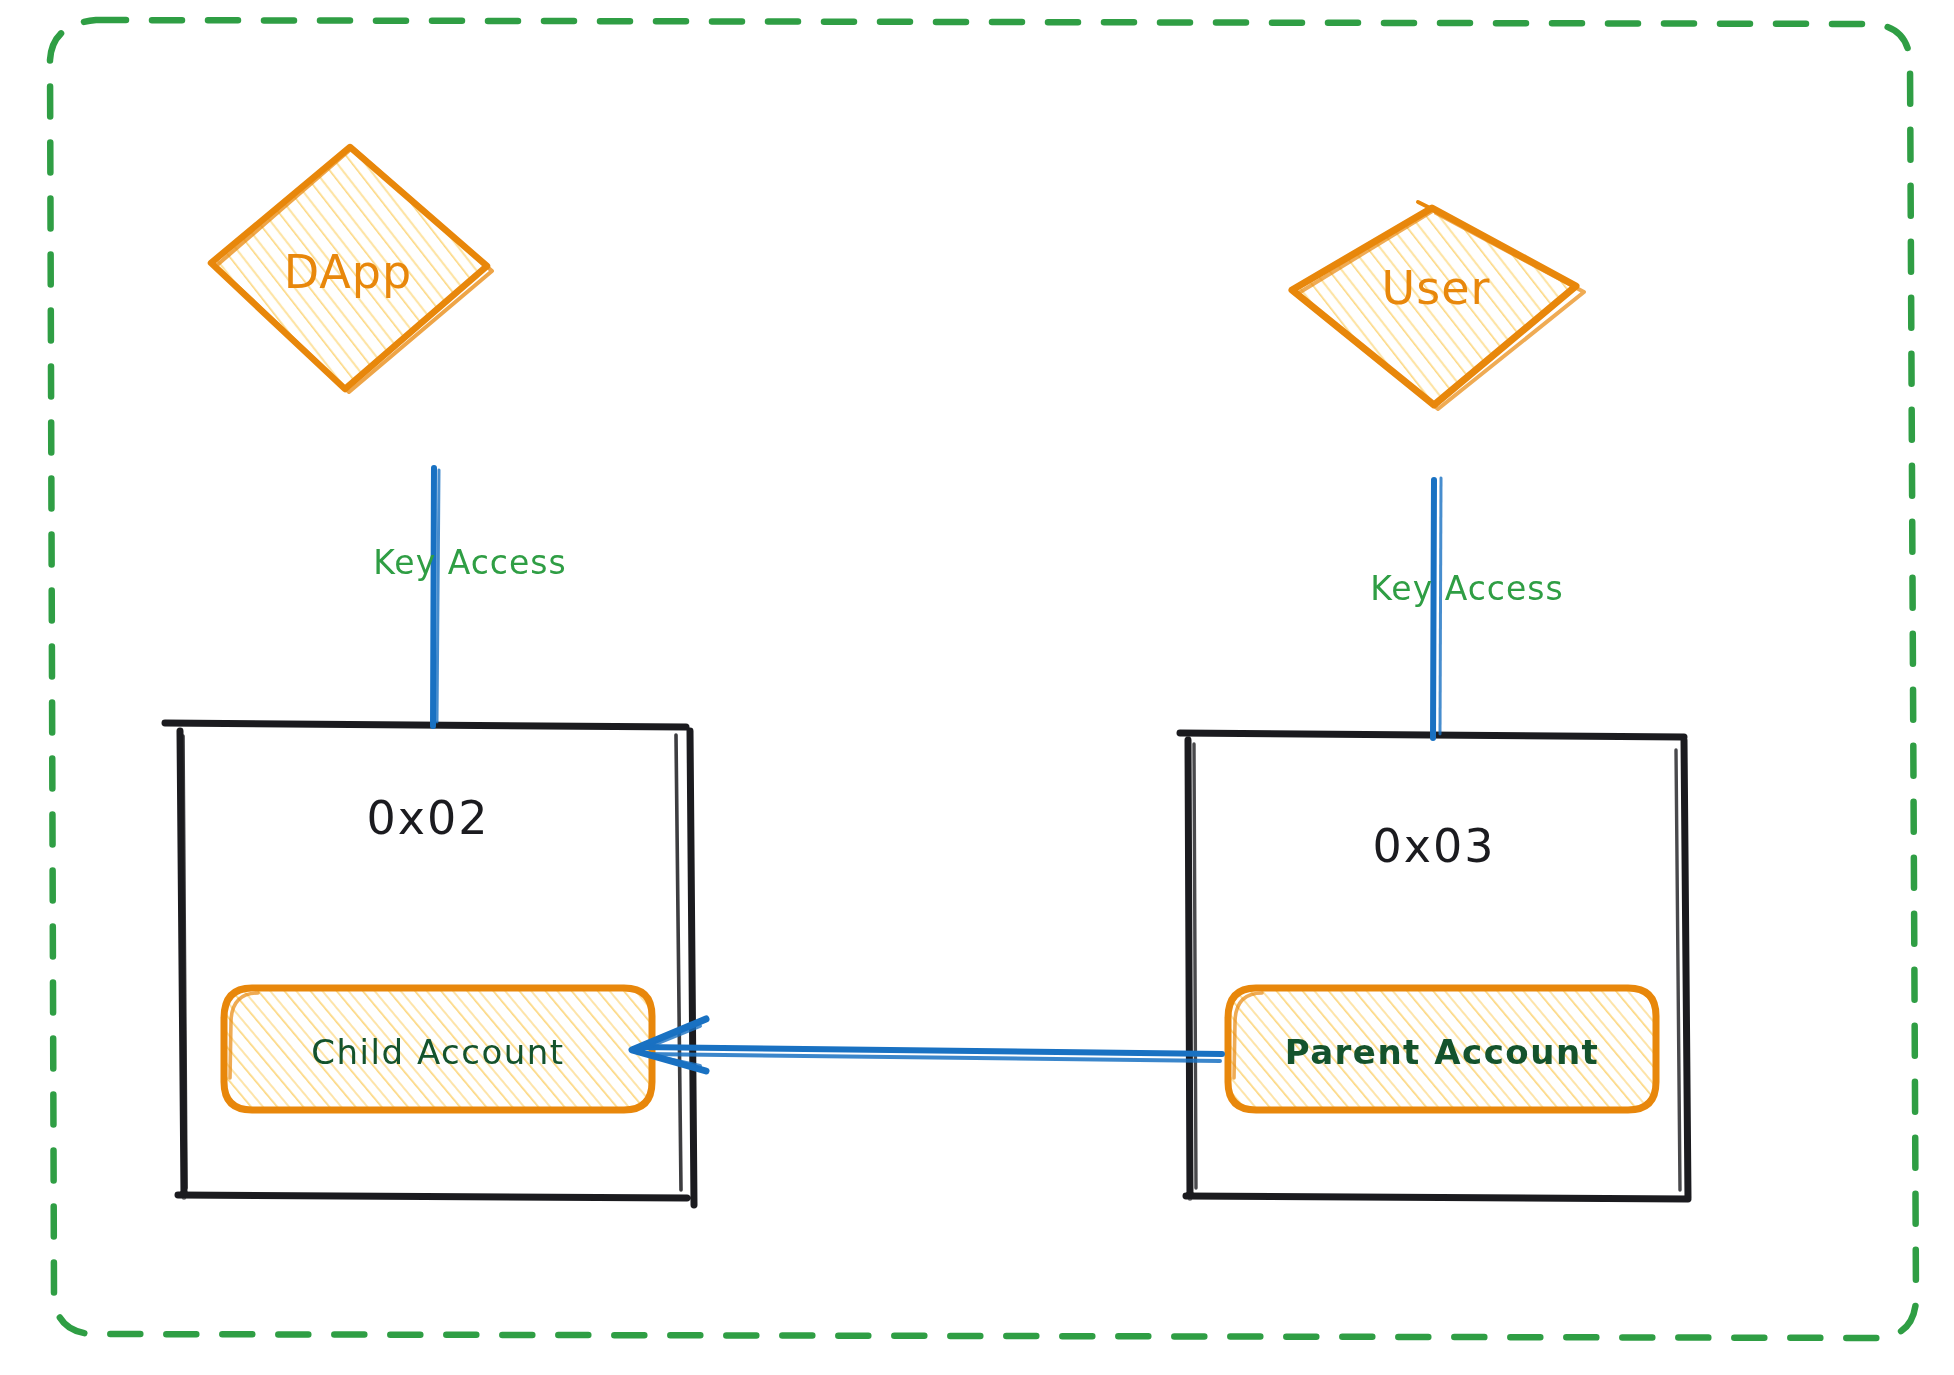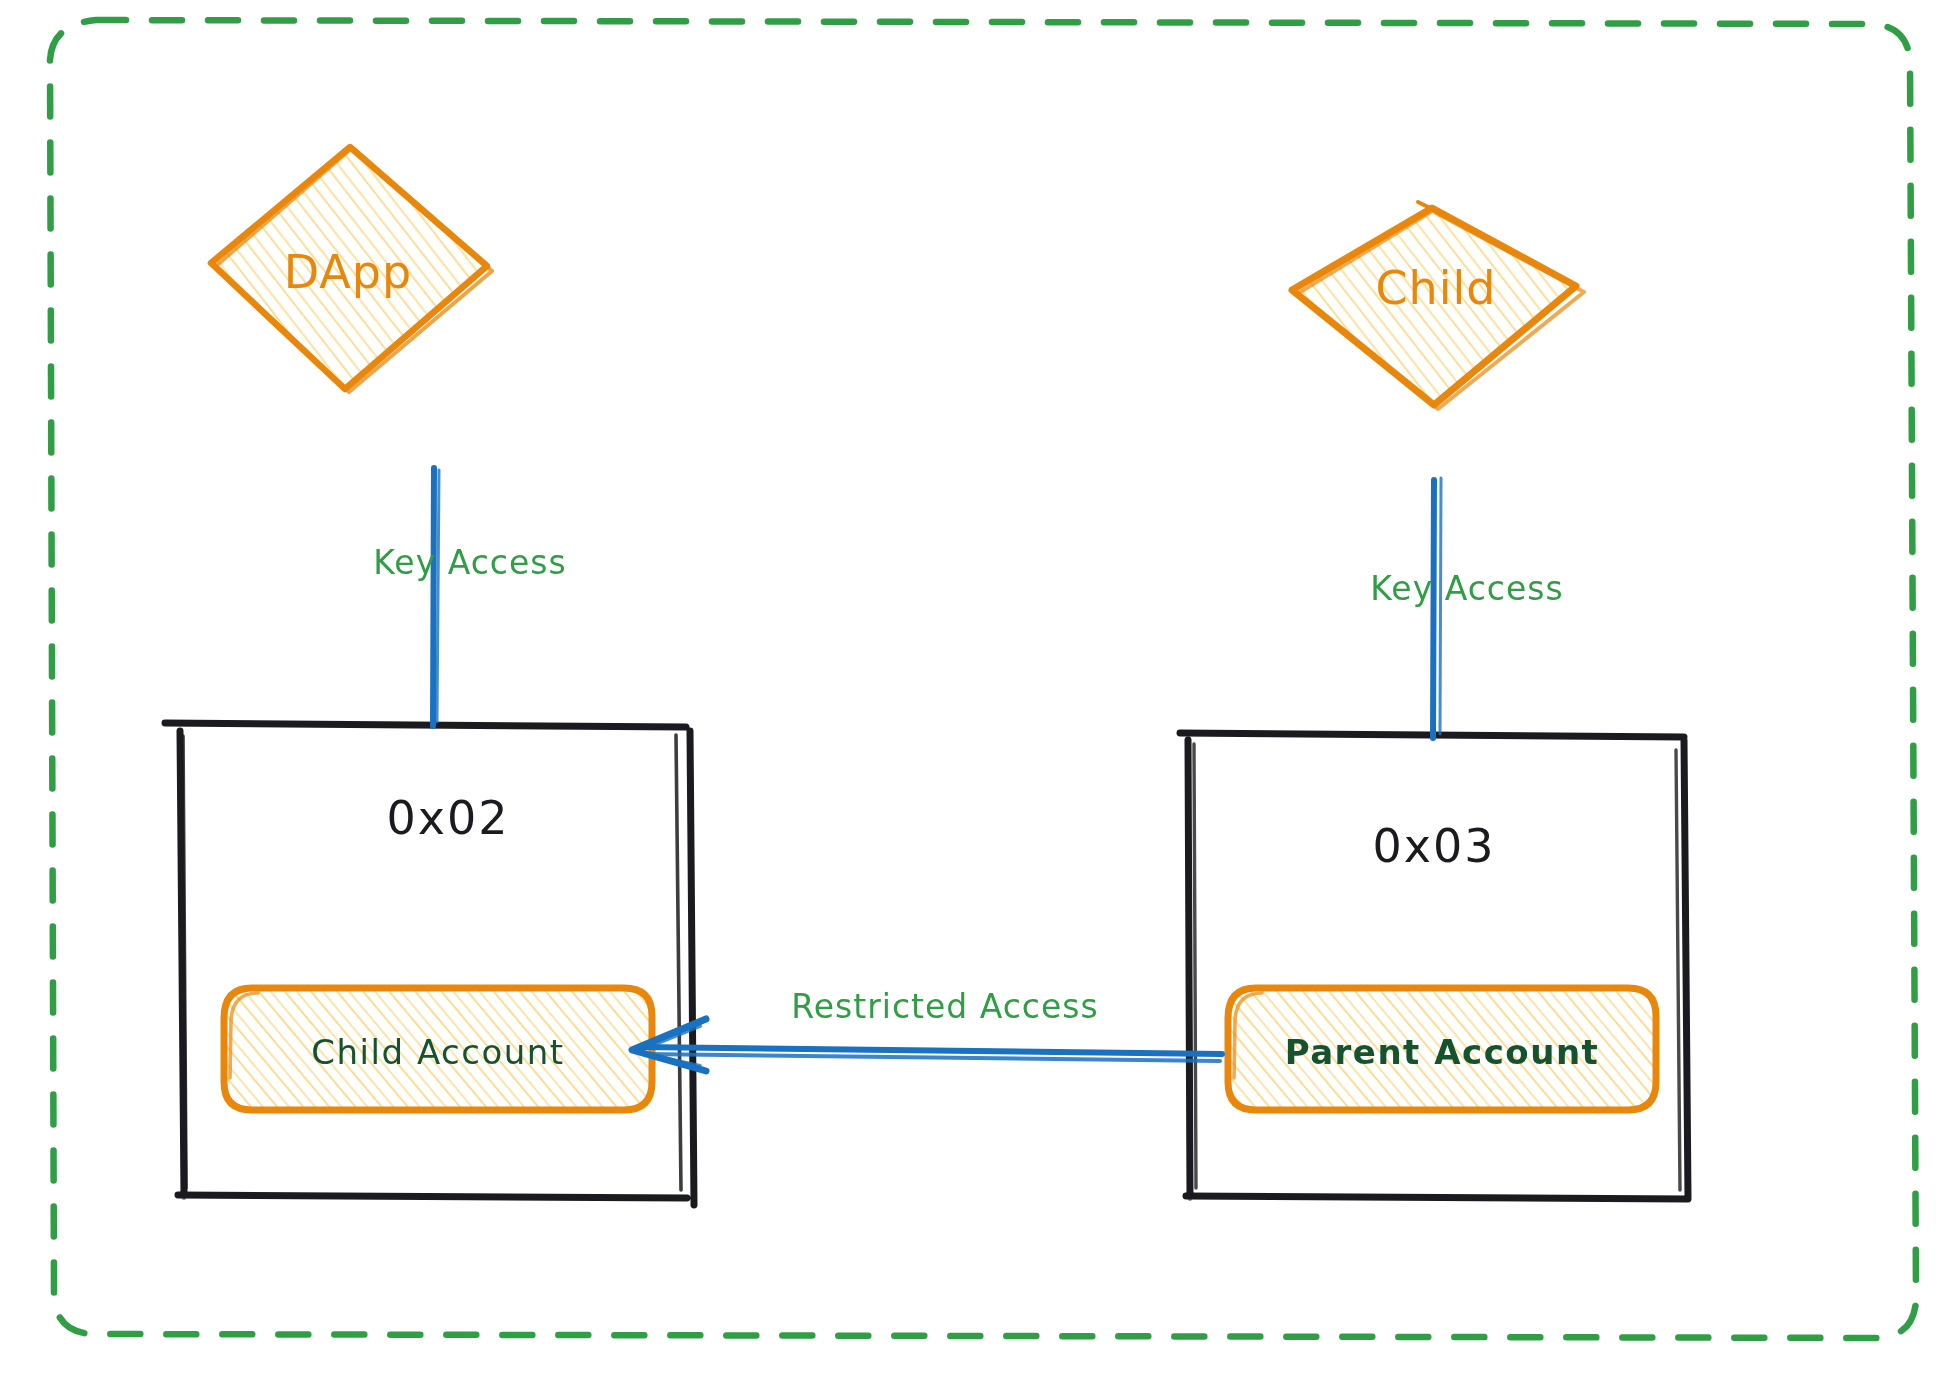--- a/index.html
+++ b/index.html
@@ -123,29 +123,28 @@
     <g>
       <path d="M 1222 1054 L 640 1047" fill="none" stroke="#1971c2" stroke-width="6" stroke-linecap="round"></path>
       <path d="M 1220 1061 L 644 1054" fill="none" stroke="#1971c2" stroke-width="4" stroke-linecap="round" opacity="0.85"></path>
       <path d="M 706 1019 L 632 1050 L 706 1071" fill="none" stroke="#1971c2" stroke-width="7" stroke-linecap="round" stroke-linejoin="round"></path>
       <path d="M 700 1026 L 636 1052 L 700 1066" fill="none" stroke="#1971c2" stroke-width="4" stroke-linecap="round" stroke-linejoin="round" opacity="0.8"></path>
     </g>
   </svg>
 
   <div class="node-label lbl-shape" style="left:348px; top:272px;">DApp</div>
 
-  <div class="node-label lbl-shape" style="left:1436px; top:288px;">Child</div>
+  <div class="node-label lbl-shape" style="left:1436px; top:288px;">User</div>
 
-  <div class="node-label lbl-box" style="left:448px; top:818px;text-align:right;">0x02</div>
+  <div class="node-label lbl-box" style="left:428px; top:818px;text-align:right;">0x02</div>
 
   <div class="node-label lbl-box" style="left:1434px; top:822px;margin-top:24px;">0x03</div>
 
   <div class="node-label lbl-pill" style="left:438px; top:1052px;">Child Account</div>
 
   <div class="node-label lbl-pill" style="left:1442px; top:1052px;font-weight:bold;">Parent Account</div>
 
   <div class="node-label lbl-edge" style="left:470px; top:562px;">Key Access</div>
 
   <div class="node-label lbl-edge" style="left:1467px; top:588px;">Key Access</div>
 
-  <div class="node-label lbl-edge" style="left:945px; top:1006px;">Restricted Access</div>
 
 </div>
 
 </body></html>

